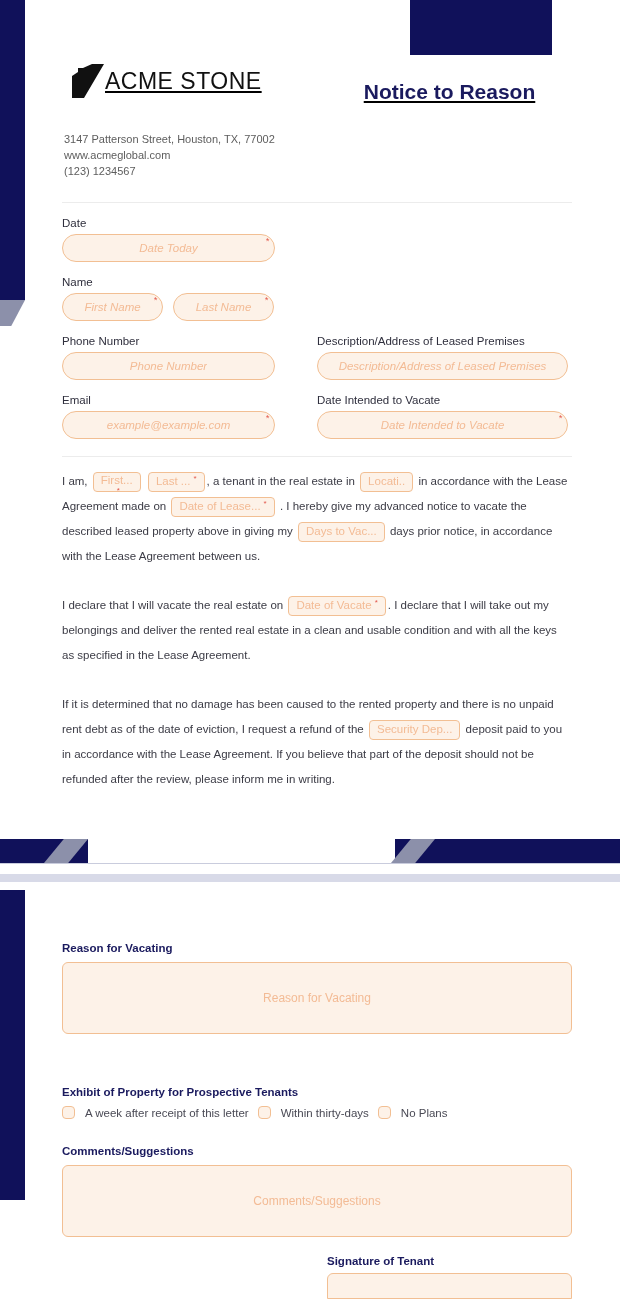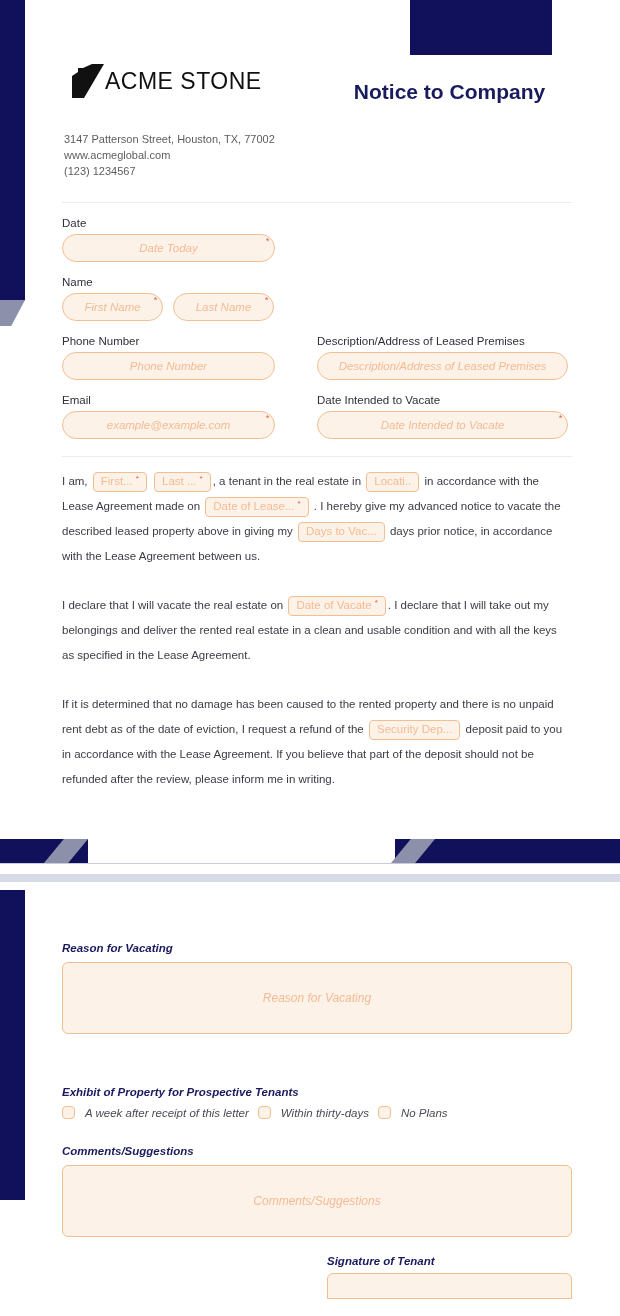--- a/index.html
+++ b/index.html
@@ -8,21 +8,21 @@
     font-family:"Liberation Sans", sans-serif;
     -webkit-font-smoothing:antialiased;
   }
   .doc{ position:relative; width:620px; }
 
   
   .page{
     position:relative; width:620px; background:#ffffff; overflow:hidden;
   }
   .page.p1{ height:874px; }
-  .page.p2{ height:434px; margin-top:8px;font-style:italic; }
+  .page.p2{ height:434px; margin-top:8px; }
 
   
   .leftbar{ position:absolute; left:0; top:0; width:25px; background:#10115a; }
   .leftbar.b1{ height:300px; }
   .leftbar.b2{ top:8px; height:310px; }
   .lefttaper{ position:absolute; left:0; width:25px; height:26px;
     background:#8c90aa; clip-path:polygon(0 0,100% 0,100% 100%,0 100%); }
   .lefttaper.t1{ top:300px; clip-path:polygon(0 0,100% 0,45% 100%,0 100%); }
 
   
@@ -34,21 +34,21 @@
   .fb-left-tp{ position:absolute; left:44px; top:0; width:44px; height:24px; background:#8c90aa;
     clip-path:polygon(45% 0,100% 0,55% 100%,0 100%); }
   .fb-right{ position:absolute; right:0; top:0; width:225px; height:24px; background:#10115a; }
   .fb-right-tp{ position:absolute; right:185px; top:0; width:44px; height:24px; background:#8c90aa;
     clip-path:polygon(45% 0,100% 0,55% 100%,0 100%); }
   .footline{ position:absolute; left:0; bottom:0; width:620px; height:11px; background:#ffffff;
     border-top:1px solid #c9ccdd; }
 
   
   .hdr{ position:relative; padding:62px 48px 0 62px; }
-  .hdrrow{ display:flex; align-items:flex-start; justify-content:space-between; }
+  .hdrrow{ display:flex; align-items:flex-start; justify-content:space-between;text-decoration:underline; }
   .logo{ display:flex; align-items:center; gap:1px; margin-left:8px; }
   .logo-mark{ width:36px; height:38px; position:relative; }
   .logo-mark svg{ display:block; }
   .logo-text{ font-size:23px; letter-spacing:.5px; color:#111; font-weight:400;
     font-family:"Liberation Sans", sans-serif; margin-left:-2px; }
   .doctitle{ font-size:21px; font-weight:bold; color:#1a1a5e; margin-top:18px;
     width:245px; text-align:center; }
 
   .company{ margin:28px 0 0 2px; }
   .company .cname{ font-size:10.5px; font-weight:bold; color:#4a4a4a; line-height:1.5; }
@@ -80,21 +80,21 @@
   .body{ padding:0 48px 0 62px; margin-top:12px; }
   .para{ font-size:11.5px; color:#3b3b45; line-height:25px; margin-bottom:24px; text-align:left; }
   .para:last-child{ margin-bottom:0; }
   .inline{
     display:inline-flex; align-items:center; justify-content:center; position:relative;
     height:20px; border:1px solid #f2bf93; border-radius:4px; background:#fdf2e8;
     vertical-align:middle; padding:0 7px; margin:0 2px;
   }
   .inline .ph{ font-size:11.5px; color:#f3bb95; white-space:nowrap; }
   .inline .req{ position:static; margin-left:3px; margin-top:-6px; color:#e2574c; font-size:8px; }
-  .w-first{ min-width:42px; } .w-last{ min-width:46px; }
+  .w-first{ min-width:42px;flex-direction:column; } .w-last{ min-width:46px; }
   .w-loc{ min-width:52px; } .w-lease{ min-width:88px; }
   .w-days{ min-width:76px; } .w-vac{ min-width:86px; } .w-sec{ min-width:84px; }
 
   
   .p2body{ padding:60px 48px 0 62px; }
   .blabel{ font-size:11.5px; font-weight:bold; color:#1a1a5e; margin-bottom:8px; }
   .textarea{
     width:100%; height:72px; border:1px solid #f2bf93; border-radius:6px; background:#fdf2e8;
     display:flex; align-items:center; justify-content:center;
   }
@@ -125,21 +125,21 @@
     <div class="hdr">
       <div class="hdrrow">
         <div class="logo">
           <span class="logo-mark">
             <svg width="36" height="38" viewBox="0 0 36 38">
               <path d="M22 2 L34 2 L14 36 L2 36 L2 14 L8 10 L8 6 L13 6 Z" fill="#111"></path>
             </svg>
           </span>
           <span class="logo-text">ACME STONE</span>
         </div>
-        <div class="doctitle">Notice to Company</div>
+        <div class="doctitle">Notice to Reason</div>
       </div>
 
       <div class="company">
         <div class="cline">3147 Patterson Street, Houston, TX, 77002</div>
         <div class="cline">www.acmeglobal.com</div>
         <div class="cline">(123) 1234567</div>
       </div>
 
       <div class="rule"></div>
     </div>

